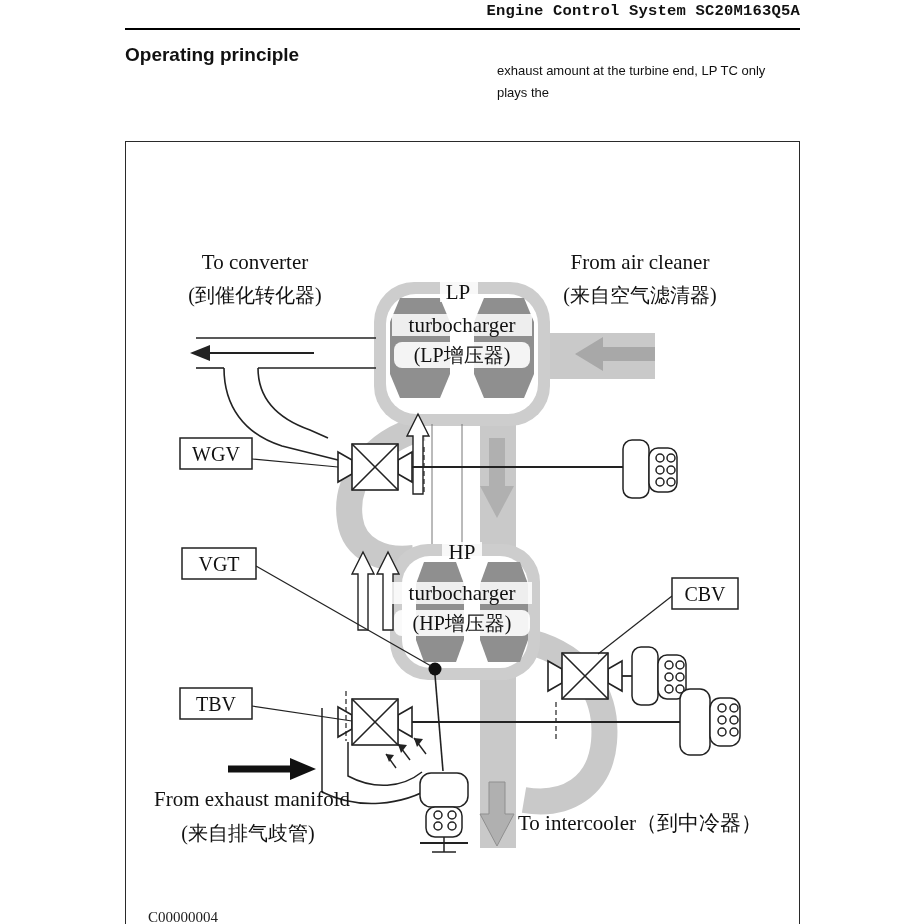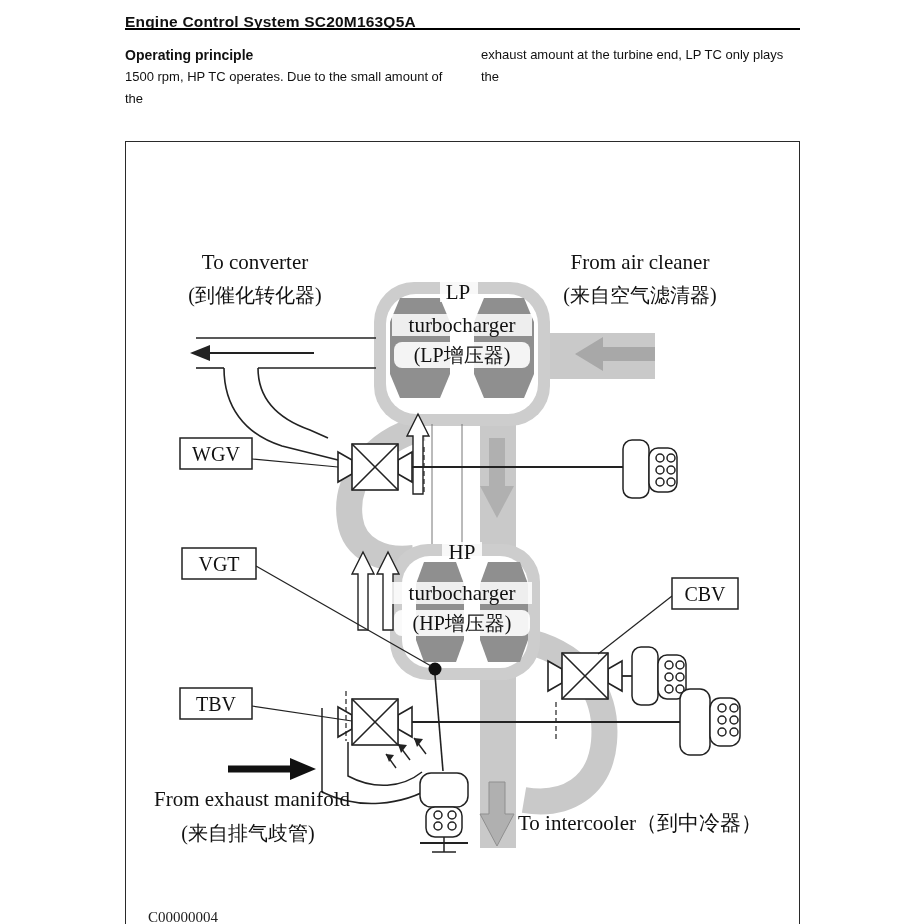--- a/index.html
+++ b/index.html
@@ -1,48 +1,47 @@
 <!DOCTYPE html>
 <html><head>
 <meta charset="utf-8">
 <style>
   html,body{margin:0;padding:0;}
   body{
     width:924px;height:924px;position:relative;background:#fff;overflow:hidden;
     font-family:"Liberation Sans","DejaVu Sans",sans-serif;color:#111;
   }
   .header-title{
-    position:absolute;left:125px;top:13px;width:675px;text-align:left;
-    font-size:15.5px;font-weight:bold;letter-spacing:.2px;
+    position:absolute;left:125px;top:2px;width:675px;text-align:right;
+    font-size:15.5px;font-weight:bold;letter-spacing:.2px;font-family:Liberation Mono, monospace;
   }
   .header-rule{position:absolute;left:125px;top:28px;width:675px;height:2px;background:#000;}
   .col{position:absolute;top:44px;}
   .col-left{left:125px;width:334px;}
   .col-right{left:481px;width:322px;}
-  .section-heading{font-size:14px;font-weight:bold;line-height:22px;margin:0;}
-  .bodyline{font-size:13px;line-height:22px;margin:0;}
+  .section-heading{font-size:19px;font-weight:bold;line-height:22px;margin:0;}
+  .bodyline{font-size:13px;line-height:22px;margin:16px;}
   .diagram{
     position:absolute;left:125px;top:141px;width:673px;height:783px;
     border:1.5px solid #2a2a2a;border-bottom:none;box-sizing:content-box;background:#fff;
   }
   .dt{font-family:"Liberation Serif","DejaVu Serif",serif;fill:#111;}
   .en{font-size:21px;}
   .zh{font-size:20px;}
   .boxlbl{font-size:20px;}
   .fig{font-size:15px;fill:#222;}
 </style>
 </head>
 <body>
 
 <div class="header-title">Engine Control System SC20M163Q5A</div>
 <div class="header-rule"></div>
 
 <div class="col col-left">
   <p class="section-heading">Operating principle</p>
-  <p class="bodyline">1500 rpm, HP TC operates. Due to the small amount of the</p>
 </div>
 <div class="col col-right">
   <p class="bodyline">exhaust amount at the turbine end, LP TC only plays the</p>
 </div>
 
 <div class="diagram">
 <svg width="673" height="783" viewBox="0 0 673 783">
 
   <g>
     <rect x="354" y="150" width="36" height="556" fill="#c9c9c9"></rect>

